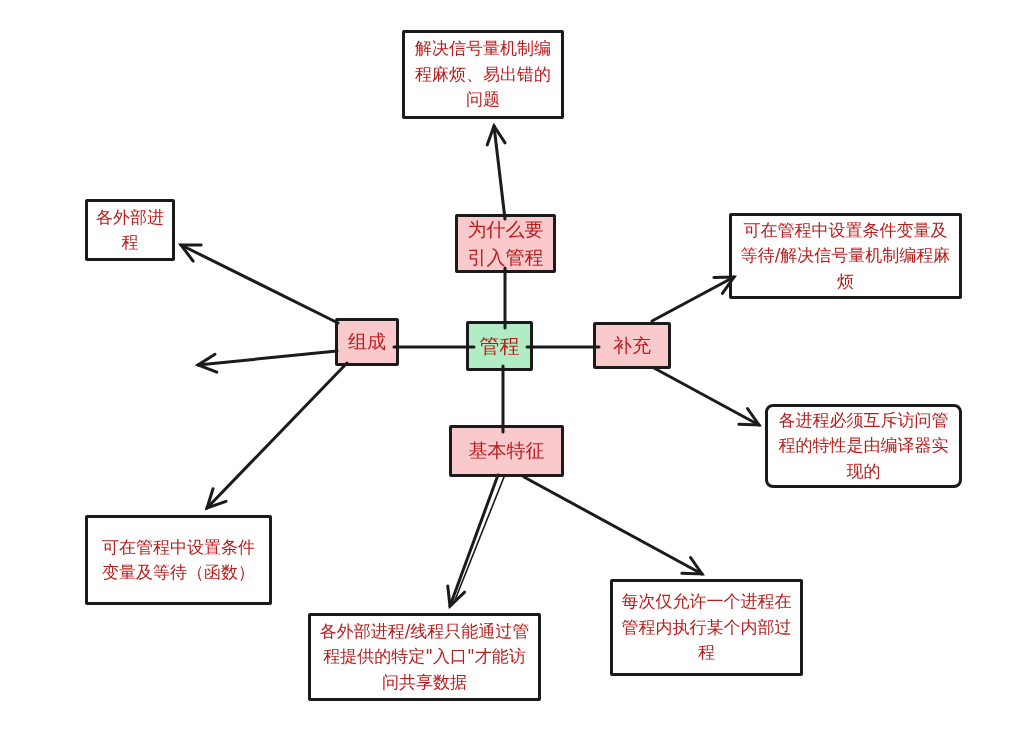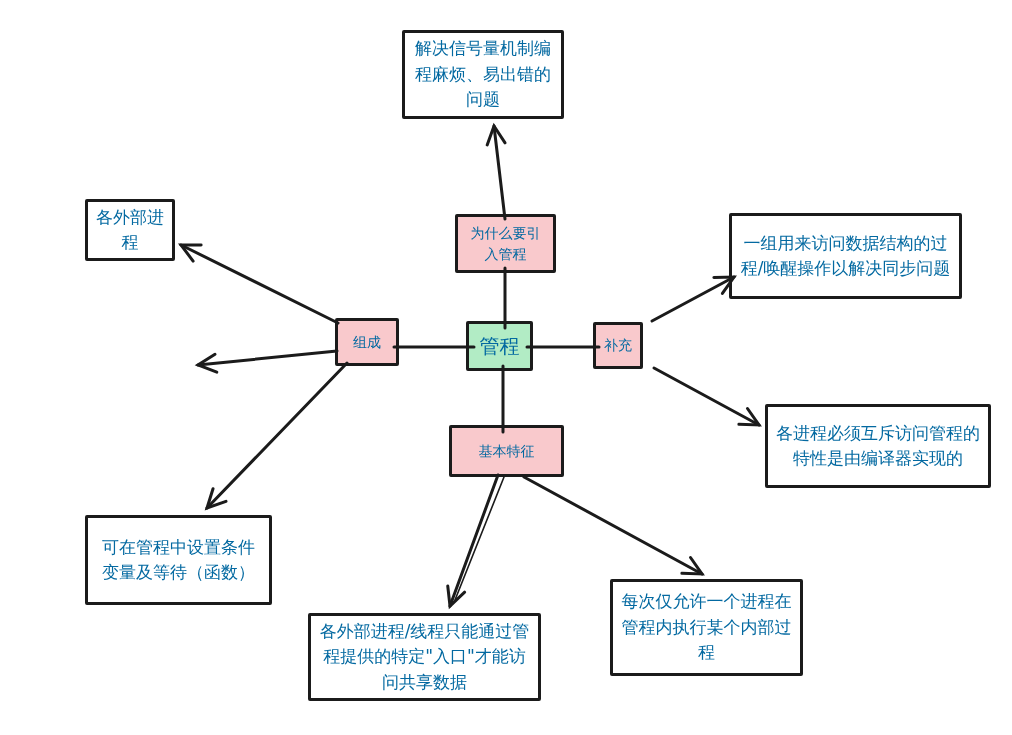--- a/index.html
+++ b/index.html
@@ -14,34 +14,34 @@
     height: 735px;
     background: #ffffff;
     overflow: hidden;
   }
   .node {
     position: absolute;
     box-sizing: border-box;
     border: 3px solid #1b1b1b;
     border-radius: 2px;
     background: #ffffff;
-    color: #0369a1;
+    color: #b91c1c;
     display: flex;
     align-items: center;
     justify-content: center;
     text-align: center;
     padding: 4px 8px;
   }
   .leaf {
     font-size: 17px;
     line-height: 1.5;
   }
   .topic {
     background: #f9c9cc;
-    font-size: 14px;
+    font-size: 19px;
     line-height: 1.45;
   }
   .center-node {
     background: #b2ecc5;
     font-size: 20px;
   }
   #edges {
     position: absolute;
     left: 0;
     top: 0;
@@ -69,44 +69,44 @@
   <div class="node leaf" style="left:85px; top:199px; width:90px; height:62px;">
     <span>各外部进程</span>
   </div>
 
 
   <div class="node leaf" style="left:85px; top:515px; width:187px; height:90px;">
     <span>可在管程中设置条件变量及等待（函数）</span>
   </div>
 
   <div class="node leaf" style="left:729px; top:213px; width:233px; height:86px;">
-    <span>一组用来访问数据结构的过程/唤醒操作以解决同步问题</span>
+    <span>可在管程中设置条件变量及等待/解决信号量机制编程麻烦</span>
   </div>
 
-  <div class="node leaf" style="left:765px; top:404px; width:226px; height:84px;">
+  <div class="node leaf" style="left:765px; top:404px; width:197px; height:84px;border-radius:8px;">
     <span>各进程必须互斥访问管程的特性是由编译器实现的</span>
   </div>
 
   <div class="node leaf" style="left:308px; top:613px; width:233px; height:88px;">
     <span>各外部进程/线程只能通过管程提供的特定"入口"才能访问共享数据</span>
   </div>
 
   <div class="node leaf" style="left:610px; top:579px; width:193px; height:97px;">
     <span>每次仅允许一个进程在管程内执行某个内部过程</span>
   </div>
 
   <div class="node topic" style="left:455px; top:214px; width:101px; height:59px;">
     <span>为什么要引入管程</span>
   </div>
 
   <div class="node topic" style="left:335px; top:318px; width:64px; height:48px;align-items:center;">
     <span>组成</span>
   </div>
 
-  <div class="node topic" style="left:593px; top:322px; width:50px; height:47px;">
+  <div class="node topic" style="left:593px; top:322px; width:78px; height:47px;">
     <span>补充</span>
   </div>
 
   <div class="node topic" style="left:449px; top:425px; width:115px; height:52px;text-align:center;">
     <span>基本特征</span>
   </div>
 
   <div class="node center-node" style="left:466px; top:321px; width:67px; height:50px;">
     <span>管程</span>
   </div>

